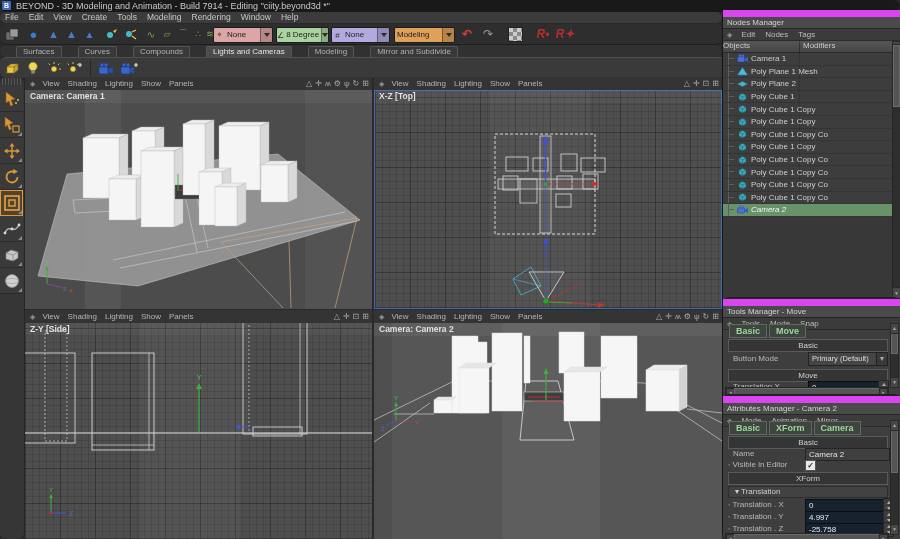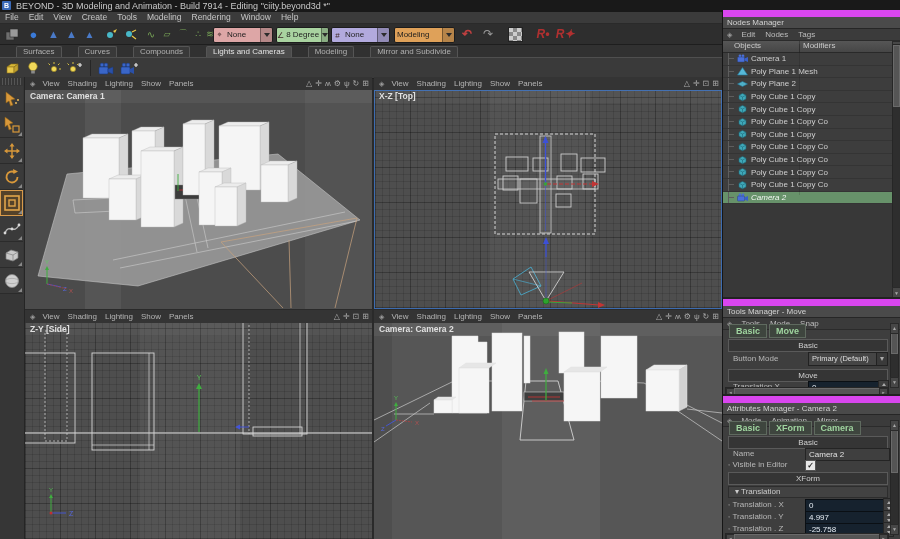--- a/index.html
+++ b/index.html
@@ -1,18 +1,18 @@
 <!DOCTYPE html>
 <html><head>
 <meta charset="utf-8">
 <style>
   html,body{margin:0;padding:0;background:#111;}
   #app{position:relative;width:900px;height:539px;background:#2a2a2a;overflow:hidden;
        font-family:"Liberation Sans",sans-serif;-webkit-font-smoothing:antialiased;}
-  .abs{position:absolute;}
+  .abs{position:absolute;border-radius:6px;}
   
   #titlebar{left:0;top:0;width:900px;height:12px;background:#191919;}
   #app-icon{left:2px;top:1px;width:9px;height:9px;background:#3a6ab8;border-radius:1px;
             color:#fff;font-size:7px;line-height:9px;text-align:center;font-weight:bold;}
   #title-text{left:16px;top:0;font-size:9px;line-height:12px;color:#c9c9c9;white-space:nowrap;}
   #menubar{left:0;top:12px;width:722px;height:11px;background:#3b3b3b;display:flex;border-bottom:1px solid #2a2a2a;}
   .menu-item{font-size:8.5px;line-height:11px;color:#c6c6c6;padding:0 5px;}
   #toolbar{left:0;top:24px;width:722px;height:20px;background:#2e2e2e;border-bottom:1px solid #1e1e1e;}
   .ti{position:absolute;top:2px;height:16px;display:flex;align-items:center;justify-content:center;}
   .tb-dd{position:absolute;top:3px;height:14px;border:1px solid #1c1c1c;border-radius:2px;display:flex;overflow:hidden;}
@@ -614,21 +614,21 @@
 
     <div class="abs" style="left:0;top:0;width:178px;height:287px;background:#383838">
       <div class="panel-header">Nodes Manager</div>
       <div class="panel-menu" id="nm-menu">
         <span class="pm-diamond">◈</span>
       <span class="pm-item">Edit</span>
           <span class="pm-item">Nodes</span>
           <span class="pm-item">Tags</span>
         </div>
       <div id="nodes-cols">
-        <span class="abs" style="left:11px">Objects</span>
+        <span class="abs" style="left:0">Objects</span>
         <span class="abs" style="left:80px">Modifiers</span>
         <div class="col-divider" style="left:76px"></div>
         <div class="sb-btn" style="right:0;top:0;width:7px;height:10px">▲</div>
       </div>
       <div id="nodes-list">
           <div class="node-row">
             <span class="tree"></span>
             <span class="node-icon">
               <svg width="12" height="9">
                 <circle cx="3" cy="2" r="1.4" fill="#4a6fd8"></circle>
@@ -649,20 +649,30 @@
             <span class="node-label">Poly Plane 1 Mesh</span>
           </div>
           <div class="node-row">
             <span class="tree"></span>
             <span class="node-icon">
               <svg width="11" height="9">
                 <path d="M5.5 2.5 L10.5 5 L5.5 7.5 L0.5 5 Z" fill="#4fb0c8" stroke="#2a7a9a" stroke-width="0.6"></path>
               </svg>
             </span>
             <span class="node-label">Poly Plane 2</span>
+          </div>
+          <div class="node-row">
+            <span class="tree"></span>
+            <span class="node-icon">
+              <svg width="11" height="10">
+                <path d="M2 3.2 L5.5 1.4 L9 3.2 L9 7 L5.5 8.8 L2 7 Z" fill="#3fa8b8" stroke="#1f6878" stroke-width="0.6"></path>
+                <path d="M2 3.2 L5.5 5 L9 3.2 M5.5 5 L5.5 8.8" stroke="#1f6878" stroke-width="0.6" fill="none"></path>
+              </svg>
+            </span>
+            <span class="node-label">Poly Cube 1</span>
           </div>
           <div class="node-row">
             <span class="tree"></span>
             <span class="node-icon">
               <svg width="11" height="10">
                 <path d="M2 3.2 L5.5 1.4 L9 3.2 L9 7 L5.5 8.8 L2 7 Z" fill="#3fa8b8" stroke="#1f6878" stroke-width="0.6"></path>
                 <path d="M2 3.2 L5.5 5 L9 3.2 M5.5 5 L5.5 8.8" stroke="#1f6878" stroke-width="0.6" fill="none"></path>
               </svg>
             </span>
             <span class="node-label">Poly Cube 1 Copy</span>

